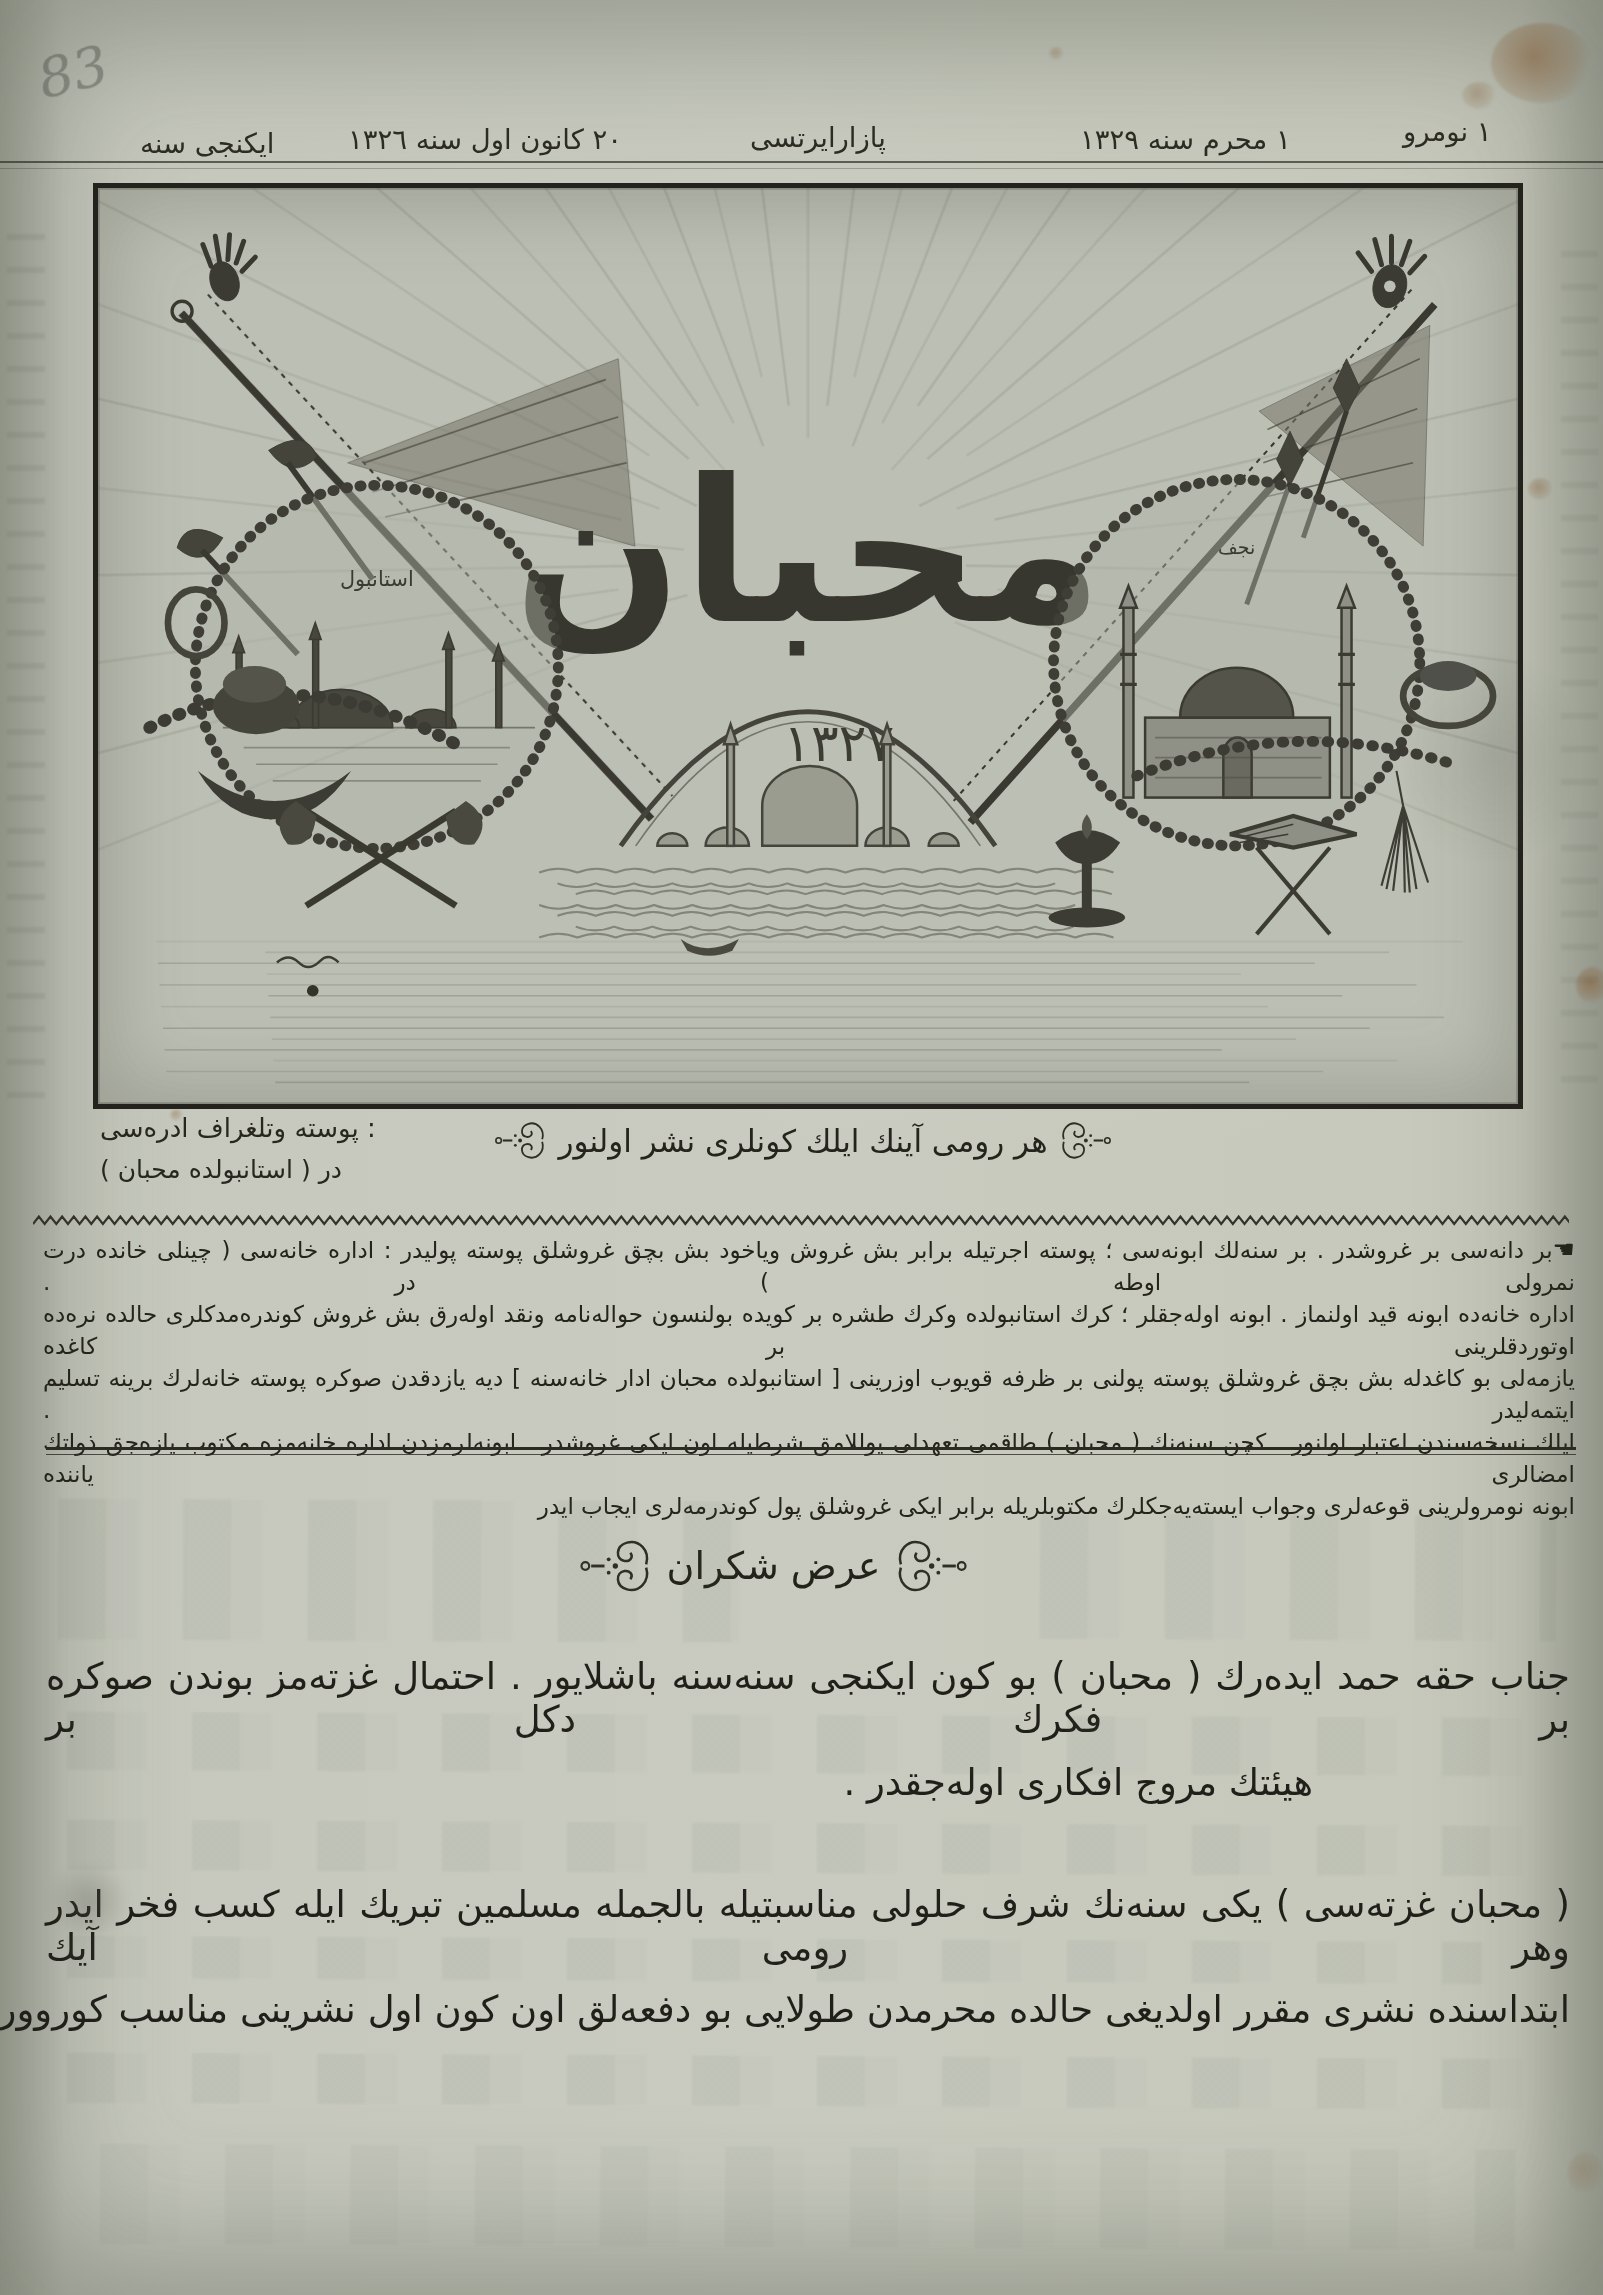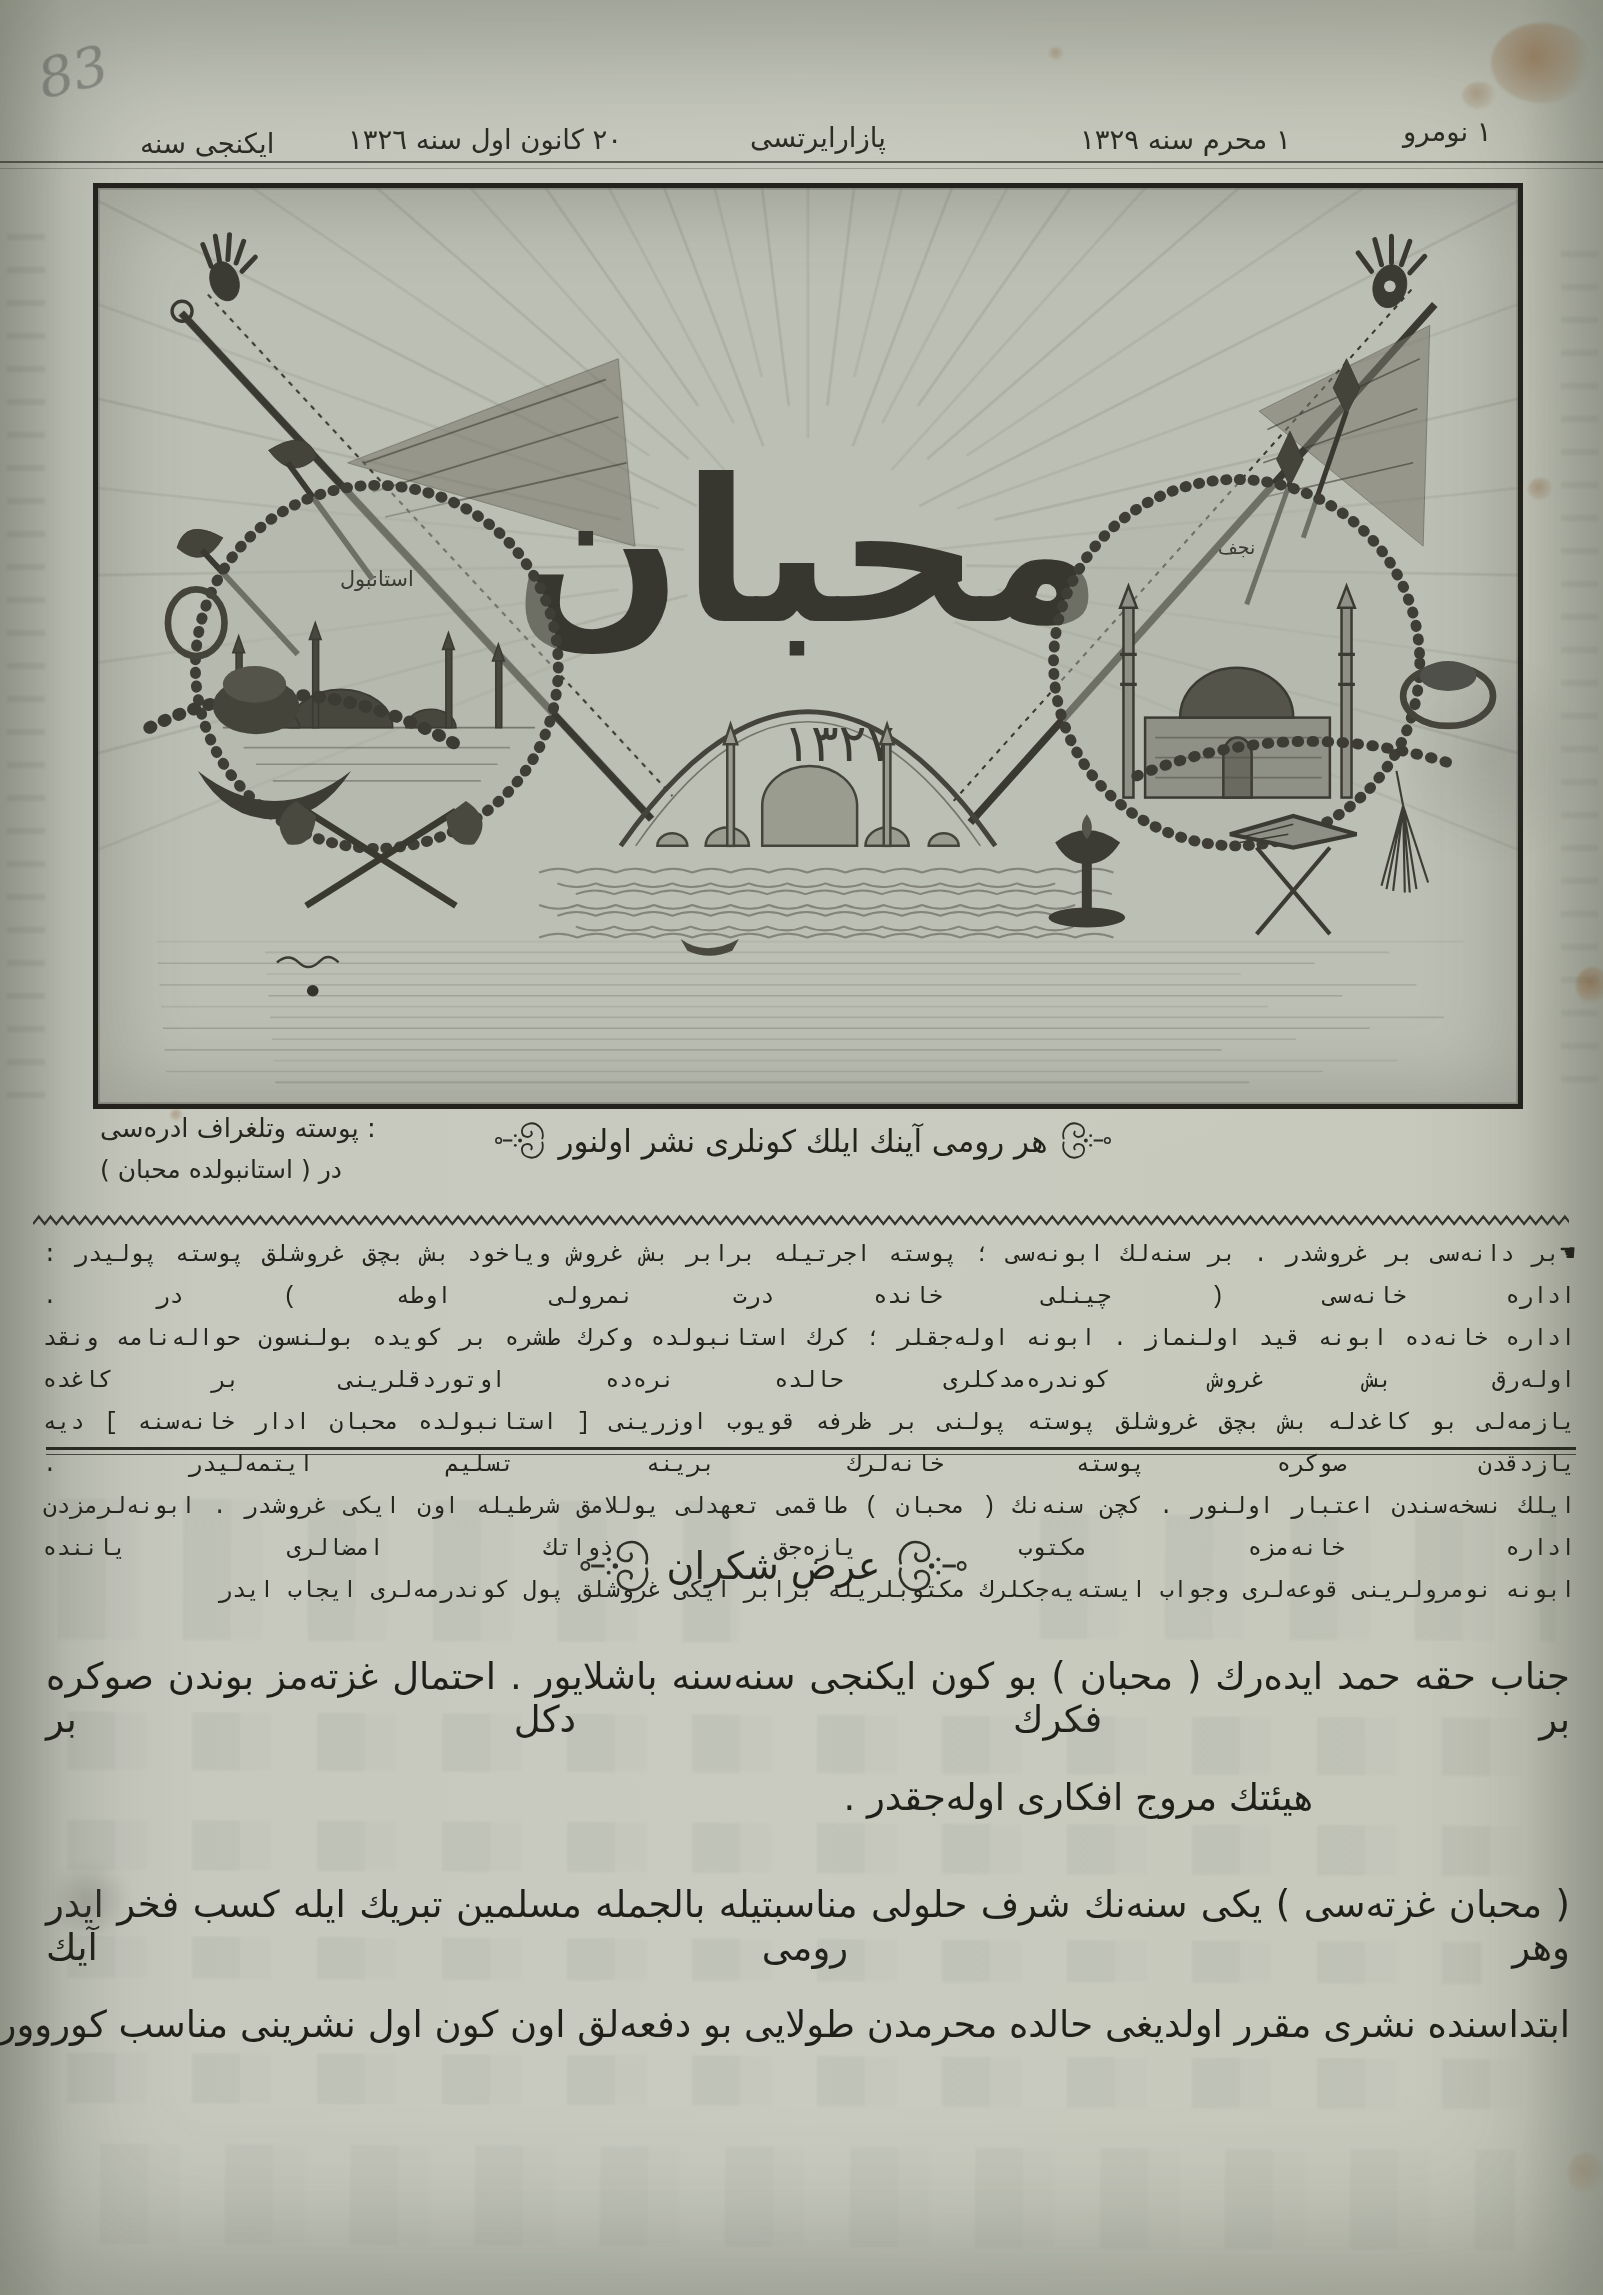--- a/index.html
+++ b/index.html
@@ -30,33 +30,33 @@
   .info-right{right:50px;width:499px;}
   .info-left{left:100px;width:383px;}
   .info-center{left:466px;width:674px;top:1119px;display:flex;align-items:center;justify-content:center;gap:11.7px;}
   .info-center .cap{font-size:31px;white-space:nowrap;color:#24231c;}
   
   .wavy-rule{position:absolute;left:33px;top:1214px;}
   .dbl-rule{position:absolute;left:46px;right:27px;top:1447px;height:4.2px;
     border-top:3.3px solid #2b2a23;border-bottom:1.7px solid rgba(43,42,35,.8);}
   
   .notice{position:absolute;left:43px;right:28px;top:1234px;direction:rtl;font-size:23px;color:#24231c;}
-  .notice .nline{line-height:42px;text-align:justify;text-align-last:justify;white-space:normal;font-family:Liberation Mono, monospace;}
+  .notice .nline{line-height:32px;text-align:justify;text-align-last:justify;white-space:normal;}
   .notice .nline.last{text-align-last:right;}
   .manicule{font-size:25px;letter-spacing:5px;}
   
   .heading-row{position:absolute;left:499px;top:1536px;width:549px;display:flex;align-items:center;justify-content:center;gap:13.3px;}
   .heading{font-size:38px;color:#23221b;white-space:nowrap;}
   .flr{width:77px;height:60px;flex:0 0 auto;}
   .flr.small{width:55px;height:43px;}
   .flr.mirror{transform:scaleX(-1);}
   
   .bline{position:absolute;direction:rtl;font-size:37px;color:#201f19;white-space:nowrap;}
   .bline.just{white-space:normal;text-align:justify;text-align-last:justify;}
-  .bline.endline{text-align:right;white-space:nowrap;margin-top:15px;}
+  .bline.endline{text-align:right;white-space:nowrap;}
   
   .stain{position:absolute;border-radius:50%;pointer-events:none;}
   .stain.brown{background:radial-gradient(circle at 42% 42%, rgba(134,96,58,.6), rgba(134,96,58,.22) 55%, transparent 74%);filter:blur(0.8px);}
   .stain.gray{background:radial-gradient(circle at 50% 50%, rgba(88,90,82,.3), transparent 70%);filter:blur(4.2px);}
   .ghost{position:absolute;pointer-events:none;filter:blur(1.3px);}
   .ghost.col{background:repeating-linear-gradient(0deg, rgba(84,88,77,.11) 0 5.8px, transparent 5.8px 33px);}
   .ghost.band{background:repeating-linear-gradient(90deg, rgba(92,96,84,.07) 0 48px, rgba(92,96,84,.025) 48px 80px, transparent 80px 125px);transform:rotate(.25deg);}
 </style>
 </head>
 <body>

